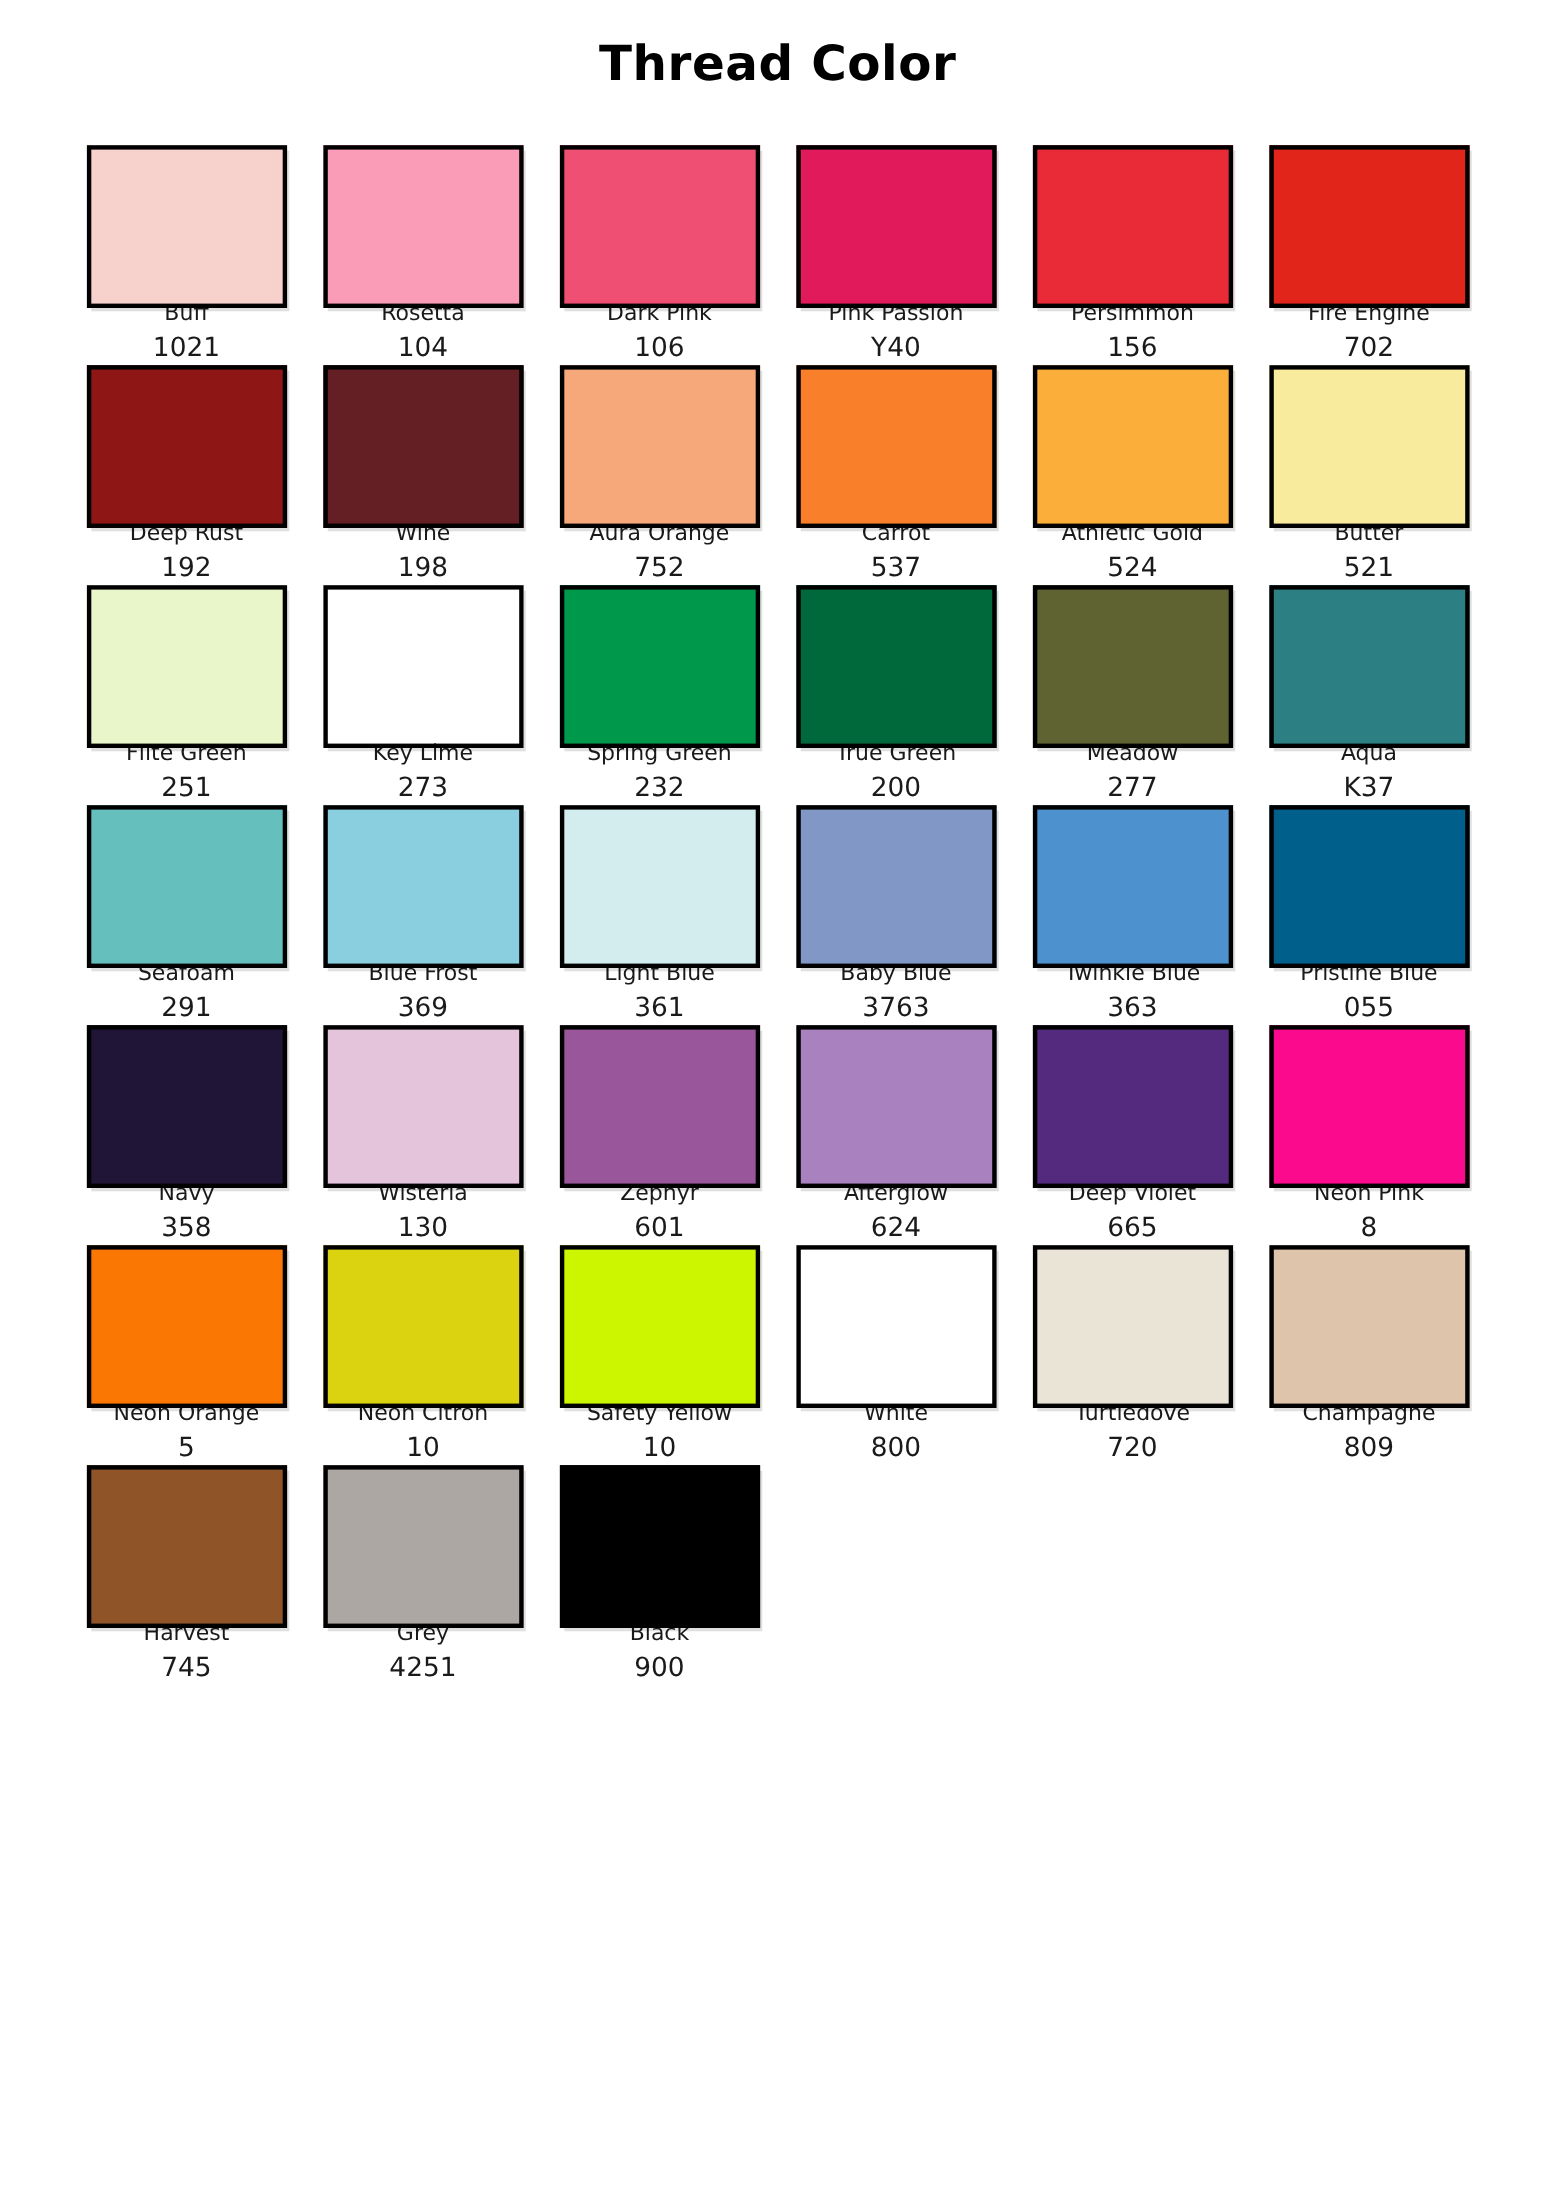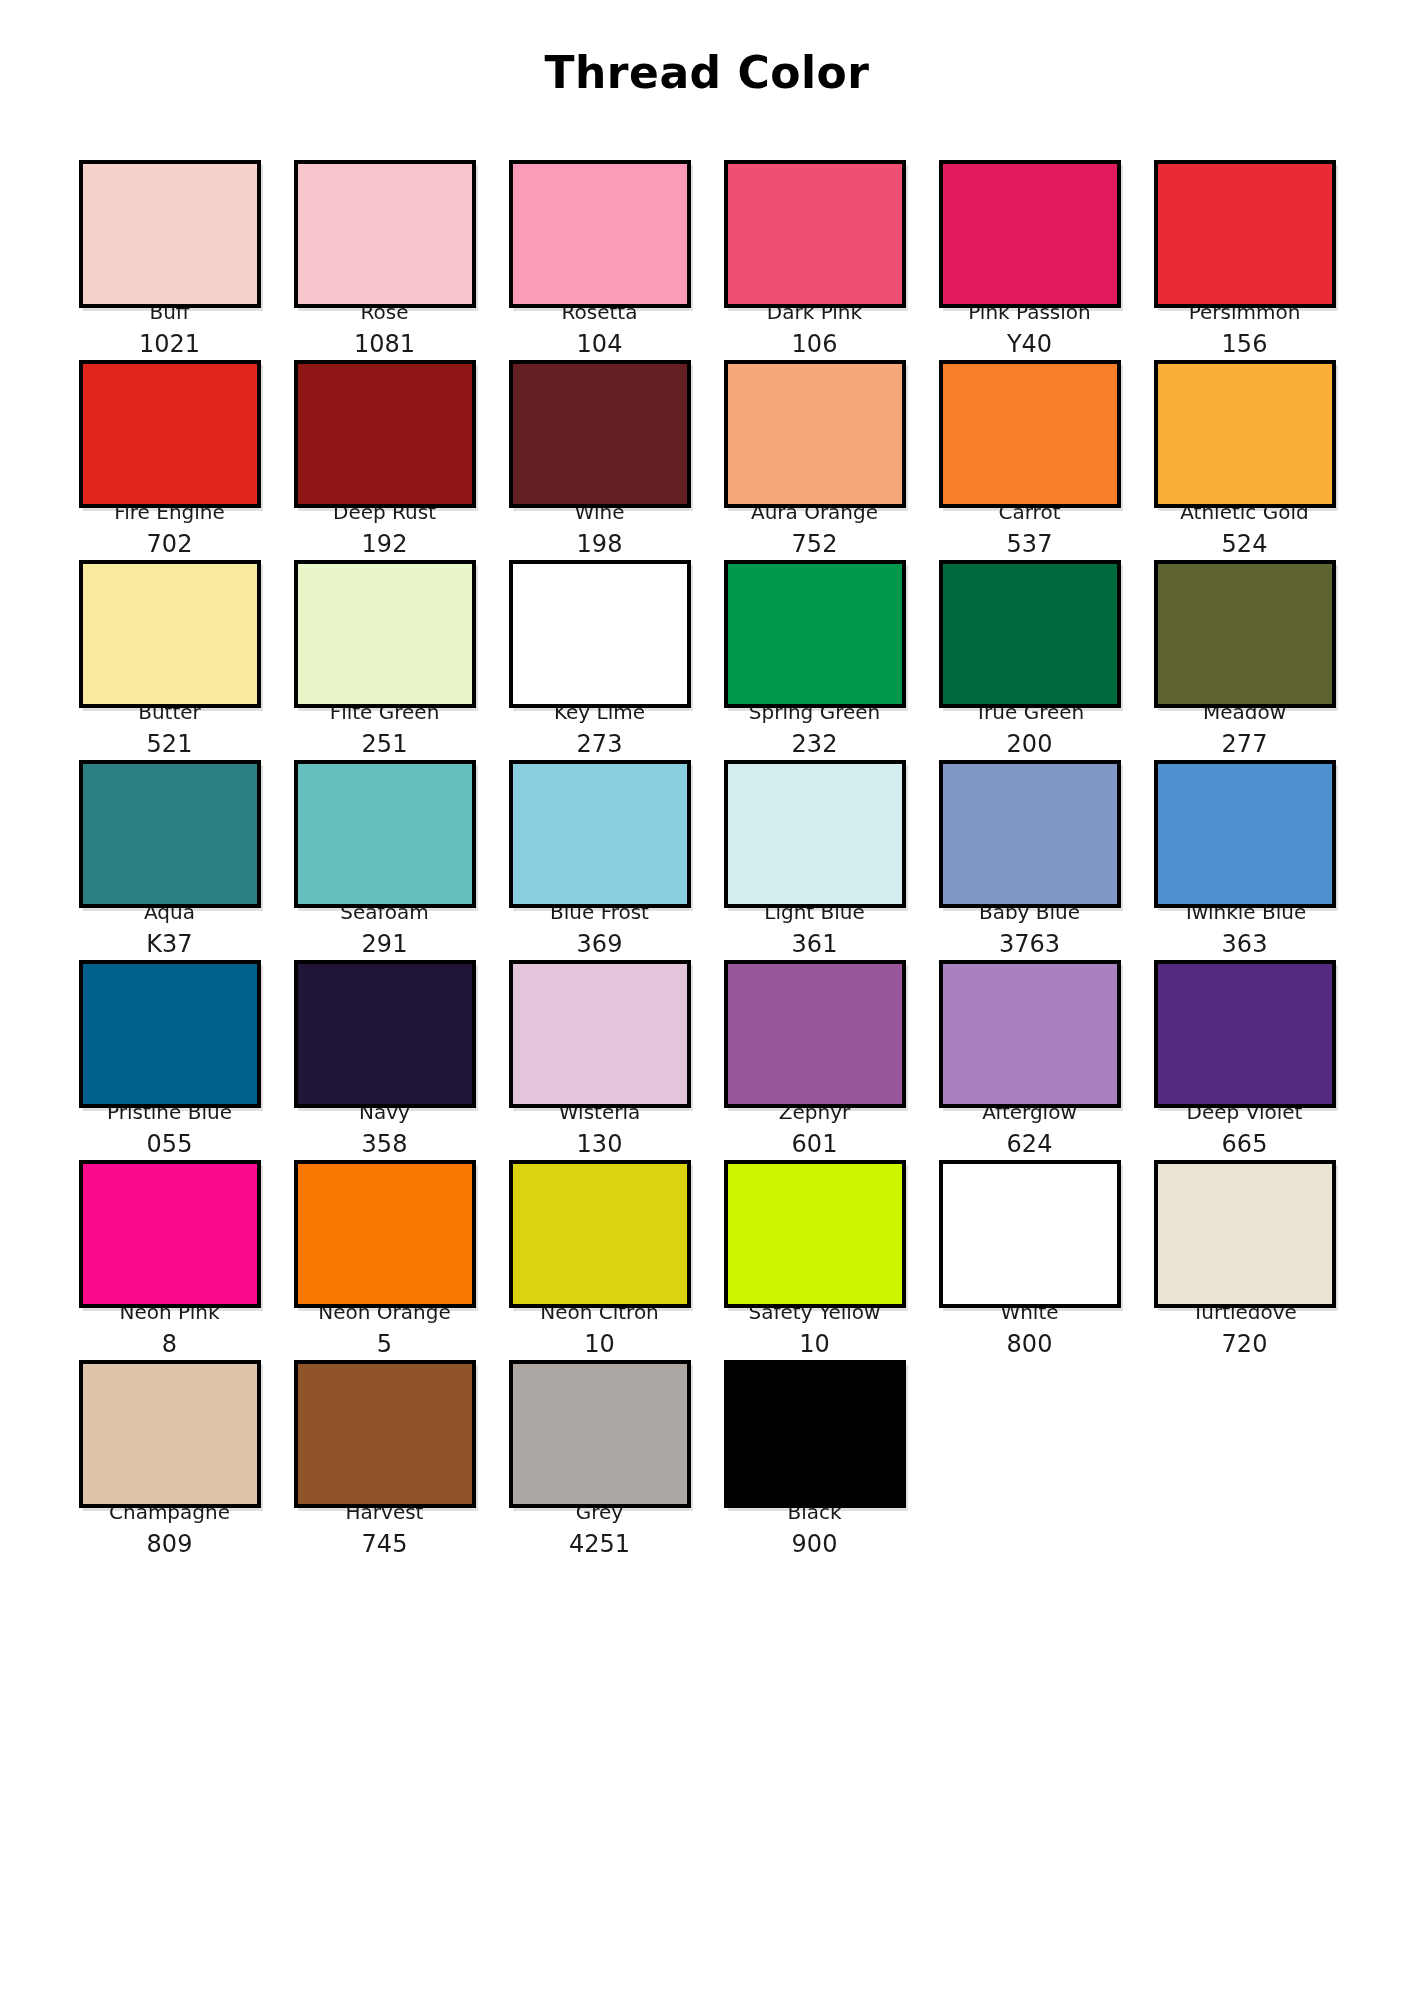--- a/index.html
+++ b/index.html
@@ -22,21 +22,21 @@
     background: #ffffff;
     box-sizing: border-box;
   }
   .chart-title {
     text-align: center;
     font-family: "DejaVu Sans", sans-serif;
     font-size: 44px;
     font-weight: bold;
     letter-spacing: 0.5px;
     color: #000000;
-    margin: 17px;
+    margin: 3px;
     padding-top: 32px;
     padding-bottom: 0;
     line-height: 1.1;
   }
   .grid {
     margin: 0 auto;
     padding-top: 46px;
     width: 1290px;
     display: grid;
     grid-template-columns: repeat(6, 1fr);
@@ -97,27 +97,20 @@
   <div class="grid">
       <div class="cell">
         <div class="swatch-wrap">
           <div class="swatch" style="background-color: rgb(247, 210, 205);"></div>
         </div>
         <div class="cell-label">Buff</div>
         <div class="cell-code">1021</div>
       </div>
       <div class="cell">
         <div class="swatch-wrap">
-          <div class="swatch" style="background-color: rgb(247, 198, 204);"></div>
-        </div>
-        <div class="cell-label">Rose</div>
-        <div class="cell-code">1081</div>
-      </div>
-      <div class="cell">
-        <div class="swatch-wrap">
           <div class="swatch" style="background-color: rgb(250, 156, 184);"></div>
         </div>
         <div class="cell-label">Rosetta</div>
         <div class="cell-code">104</div>
       </div>
       <div class="cell">
         <div class="swatch-wrap">
           <div class="swatch" style="background-color: rgb(238, 79, 115);"></div>
         </div>
         <div class="cell-label">Dark Pink</div>

